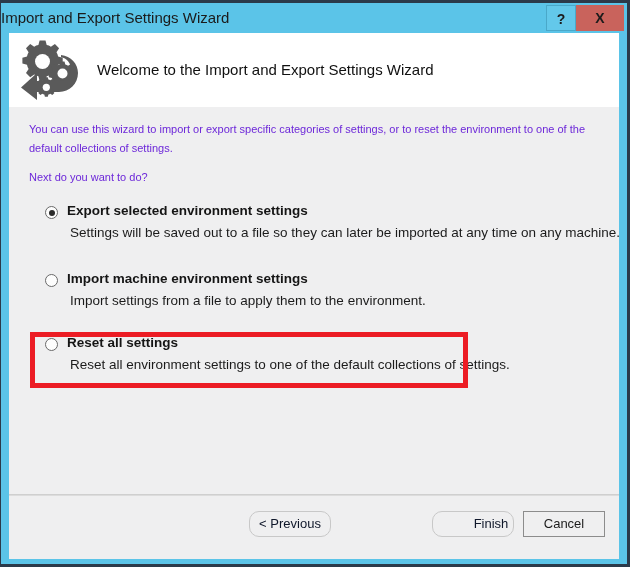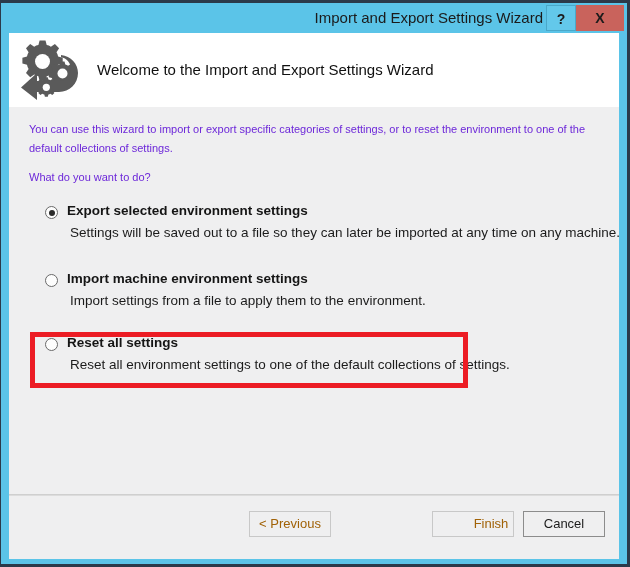--- a/index.html
+++ b/index.html
@@ -34,21 +34,21 @@
     left: 0; top: 0;
     width: 626px;
     height: 30px;
   }
   #title-text {
     position: absolute;
     left: 0; top: 0;
     width: 542px;
     height: 30px;
     line-height: 30px;
-    text-align: right;
+    text-align: left;
     font-size: 15px;
     color: #1b1b1b;
     white-space: nowrap;
   }
   .titlebtn {
     position: absolute;
     top: 2px;
     height: 26px;
     font-size: 14px;
     font-weight: bold;
@@ -205,22 +205,23 @@
     line-height: 24px;
     text-align: center;
     background: #efeff0;
     box-sizing: border-box;
     border: 1px solid #ababab;
     color: #1b1b1b;
     white-space: nowrap;
     cursor: default;
   }
   .btn.disabled {
-    color: #a16207;
+    color: #0f172a;
     border-color: #c8c8c8;
+    border-radius: 10px;
   }
   #previous-button { left: 240px; }
   #next-button {
     left: 331px;
     border: 1px solid #5a96c8;
     box-shadow: inset 0 0 0 1px #efeff0, inset 0 0 0 2px #b4b4b4;
   }
   #finish-button   { left: 423px; padding-left: 36px; }
   #cancel-button {
     left: 514px;
@@ -257,21 +258,21 @@
           <circle cx="29.3" cy="50.3" r="3.6"></circle>
         </g>
       </svg>
     </div>
     <div id="header-title">Welcome to the Import and Export Settings Wizard</div>
   </div>
 
   <div id="body-panel">
 
     <div class="para" id="intro-text">You can use this wizard to import or export specific categories of settings, or to reset the environment to one of the default collections of settings.</div>
-    <div class="para" id="question-text">What do you want to do?</div>
+    <div class="para" id="question-text">Next do you want to do?</div>
 
     <div class="option" id="option-export">
       <span class="radio checked"></span>
       <span class="option-label">Export selected environment settings</span>
       <span class="option-desc">Settings will be saved out to a file so they can later be imported at any time on any machine.</span>
     </div>
 
     <div class="option" id="option-import">
       <span class="radio"></span>
       <span class="option-label">Import machine environment settings</span>

